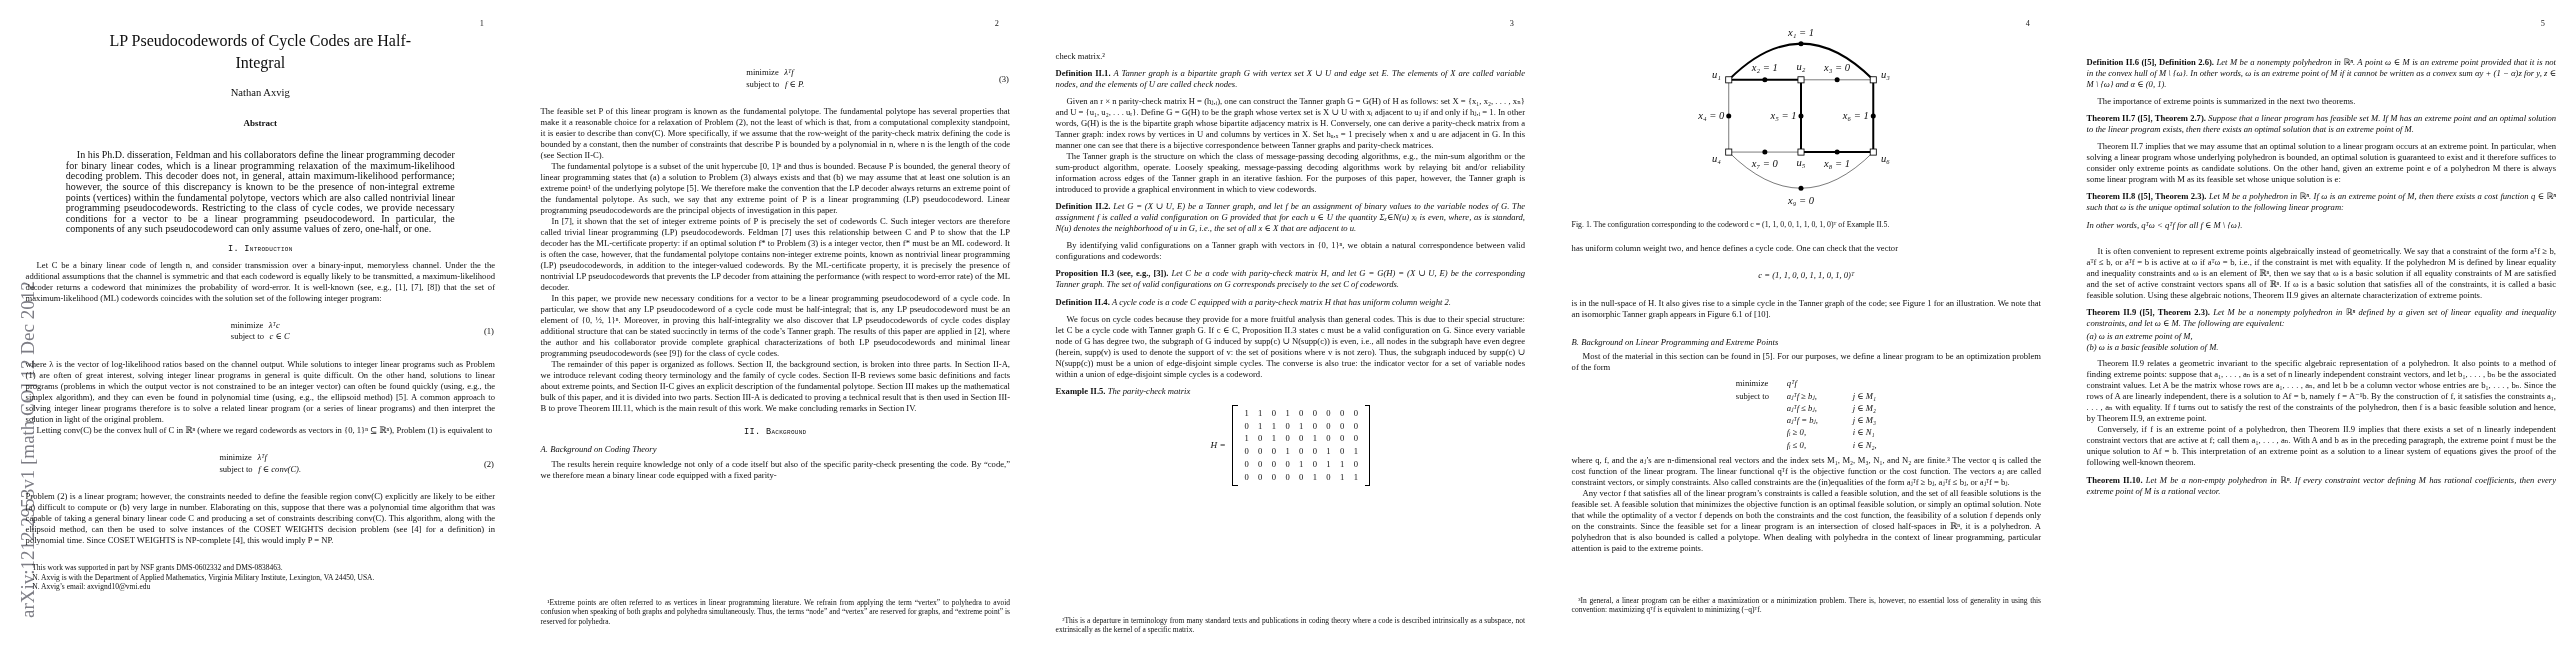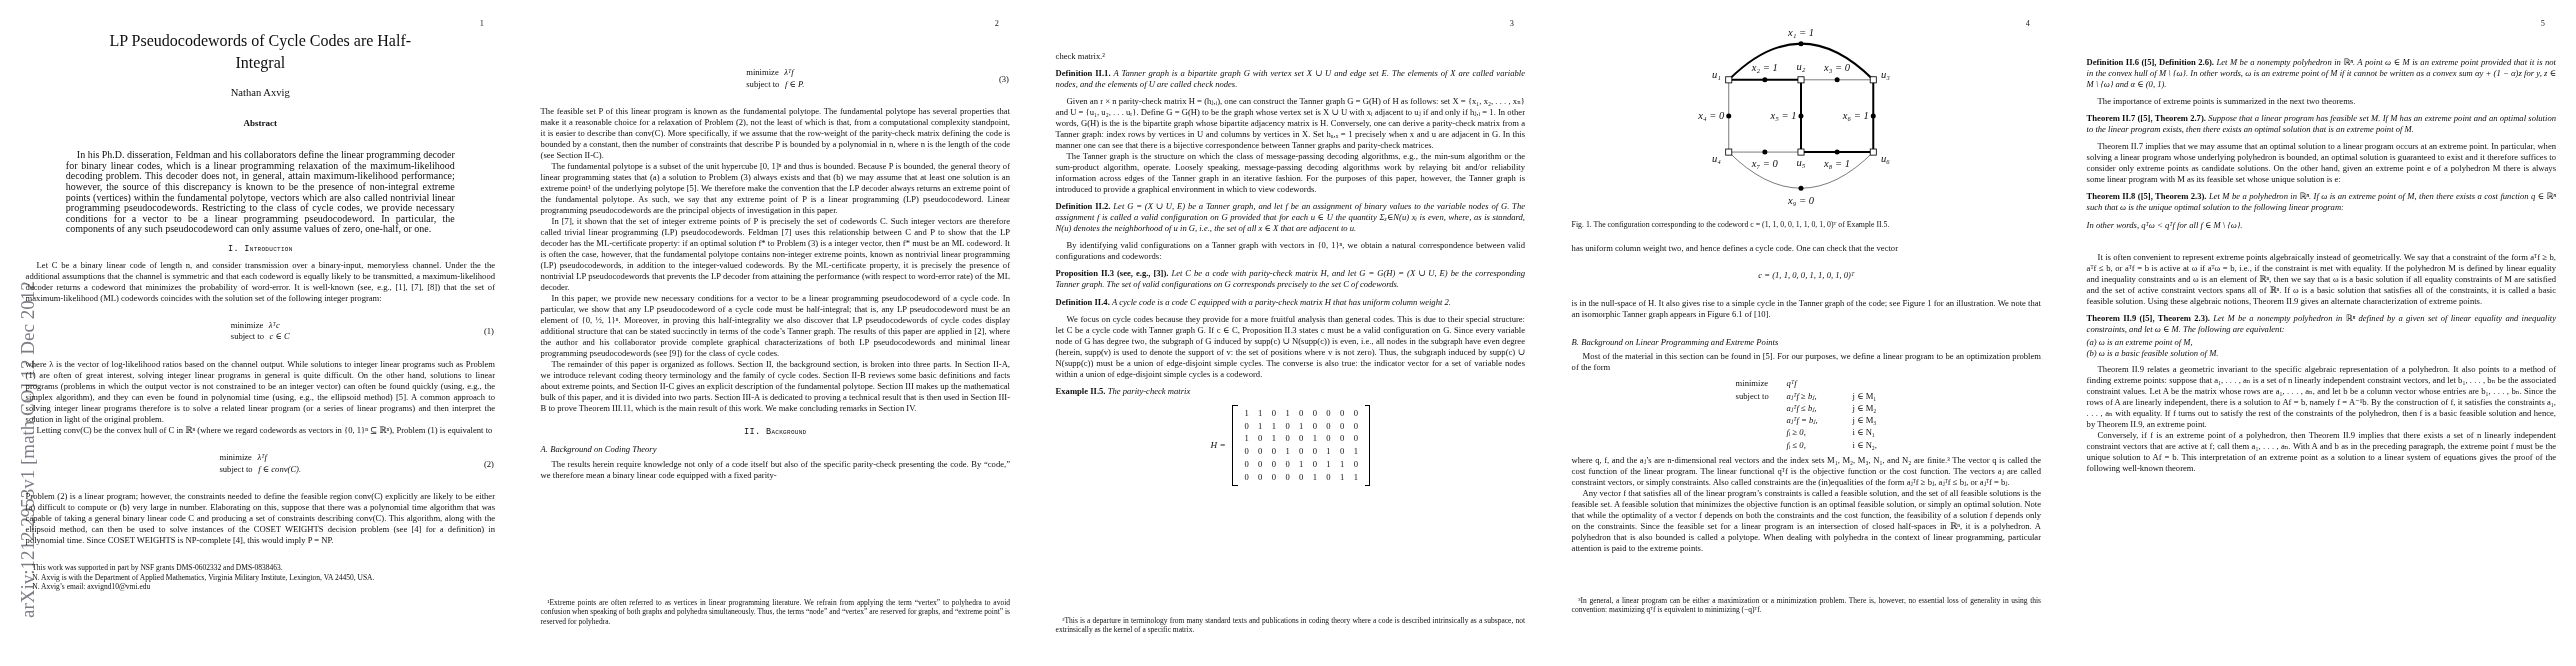--- a/index.html
+++ b/index.html
@@ -37,21 +37,21 @@
   .brk{width:4.4px;align-self:stretch;border:0.9px solid #000;}
   .brk.l{border-right:none;}
   .brk.r{border-left:none;}
   .mrows{padding:2.2px 6.7px;}
   .mrow{font-size:8.6px;line-height:12.8px;text-align:center;white-space:nowrap;word-spacing:7.2px;}
   
   .lpwrap{width:fit-content;margin:4.4px auto;font-size:8.6px;line-height:12.2px;}
   .lprow{display:flex;}
   .lplabel{width:51px;}
   .lpexpr{width:66px;font-style:italic;}
-  .lpcond{}
+  .lpcond{font-style:italic;}
   
   .figsvg{position:absolute;left:116px;top:27px;}
   .figcap{position:absolute;left:25.6px;right:20px;top:220px;font-size:7.8px;line-height:9.7px;}
   .fig-label{font-style:italic;font-size:19px;fill:#0d0d0d;
     font-family:"Liberation Serif","DejaVu Serif","DejaVu Sans",serif;}
   .p4content{position:absolute;left:25.6px;right:20px;top:243px;}
 </style>
 </head>
 <body>
 
@@ -281,28 +281,33 @@
         <span class="lead">Theorem II.7 ([5], Theorem 2.7).</span>
         <span> </span>
         <span class="tbody">Suppose that a linear program has feasible set M. If M has an extreme point and an optimal solution to the linear program exists, then there exists an optimal solution that is an extreme point of M.</span>
       </div>
       <div class="p">Theorem II.7 implies that we may assume that an optimal solution to a linear program occurs at an extreme point. In particular, when solving a linear program whose underlying polyhedron is bounded, an optimal solution is guaranteed to exist and it therefore suffices to consider only extreme points as candidate solutions. On the other hand, given an extreme point e of a polyhedron M there is always some linear program with M as its feasible set whose unique solution is e:</div>
       <div class="thm">
         <span class="lead">Theorem II.8 ([5], Theorem 2.3).</span>
         <span> </span>
         <span class="tbody">Let M be a polyhedron in ℝⁿ. If ω is an extreme point of M, then there exists a cost function q ∈ ℝⁿ such that ω is the unique optimal solution to the following linear program:</span>
       </div>
-      <div class="pc" style="font-style:italic;margin-bottom:21px">In other words, qᵀω &lt; qᵀf for all f ∈ M \ {ω}.</div>
+      <div class="pc" style="font-style:italic;margin-bottom:15px">In other words, qᵀω &lt; qᵀf for all f ∈ M \ {ω}.</div>
       <div class="p">It is often convenient to represent extreme points algebraically instead of geometrically. We say that a constraint of the form aᵀf ≥ b, aᵀf ≤ b, or aᵀf = b is active at ω if aᵀω = b, i.e., if the constraint is met with equality. If the polyhedron M is defined by linear equality and inequality constraints and ω is an element of ℝⁿ, then we say that ω is a basic solution if all equality constraints of M are satisfied and the set of active constraint vectors spans all of ℝⁿ. If ω is a basic solution that satisfies all of the constraints, it is called a basic feasible solution. Using these algebraic notions, Theorem II.9 gives an alternate characterization of extreme points.</div>
       <div class="thm" style="margin-bottom:2.2px">
         <span class="lead">Theorem II.9 ([5], Theorem 2.3).</span>
         <span> </span>
         <span class="tbody">Let M be a nonempty polyhedron in ℝⁿ defined by a given set of linear equality and inequality constraints, and let ω ∈ M. The following are equivalent:</span>
       </div>
       <div class="pc" style="font-style:italic">(a) ω is an extreme point of M,</div>
       <div class="pc" style="font-style:italic;margin-bottom:5.6px">(b) ω is a basic feasible solution of M.</div>
       <div class="p">Theorem II.9 relates a geometric invariant to the specific algebraic representation of a polyhedron. It also points to a method of finding extreme points: suppose that a₁, . . . , aₙ is a set of n linearly independent constraint vectors, and let b₁, . . . , bₙ be the associated constraint values. Let A be the matrix whose rows are a₁, . . . , aₙ, and let b be a column vector whose entries are b₁, . . . , bₙ. Since the rows of A are linearly independent, there is a solution to Af = b, namely f = A⁻¹b. By the construction of f, it satisfies the constraints a₁, . . . , aₙ with equality. If f turns out to satisfy the rest of the constraints of the polyhedron, then f is a basic feasible solution and hence, by Theorem II.9, an extreme point.</div>
       <div class="p">Conversely, if f is an extreme point of a polyhedron, then Theorem II.9 implies that there exists a set of n linearly independent constraint vectors that are active at f; call them a₁, . . . , aₙ. With A and b as in the preceding paragraph, the extreme point f must be the unique solution to Af = b. This interpretation of an extreme point as a solution to a linear system of equations gives the proof of the following well-known theorem.</div>
+      <div class="thm">
+        <span class="lead">Theorem II.10.</span>
+        <span> </span>
+        <span class="tbody">Let M be a non-empty polyhedron in ℝⁿ. If every constraint vector defining M has rational coefficients, then every extreme point of M is a rational vector.</span>
+      </div>
     </div>
   </div>
 
 </div>
 
 
 </body></html>

